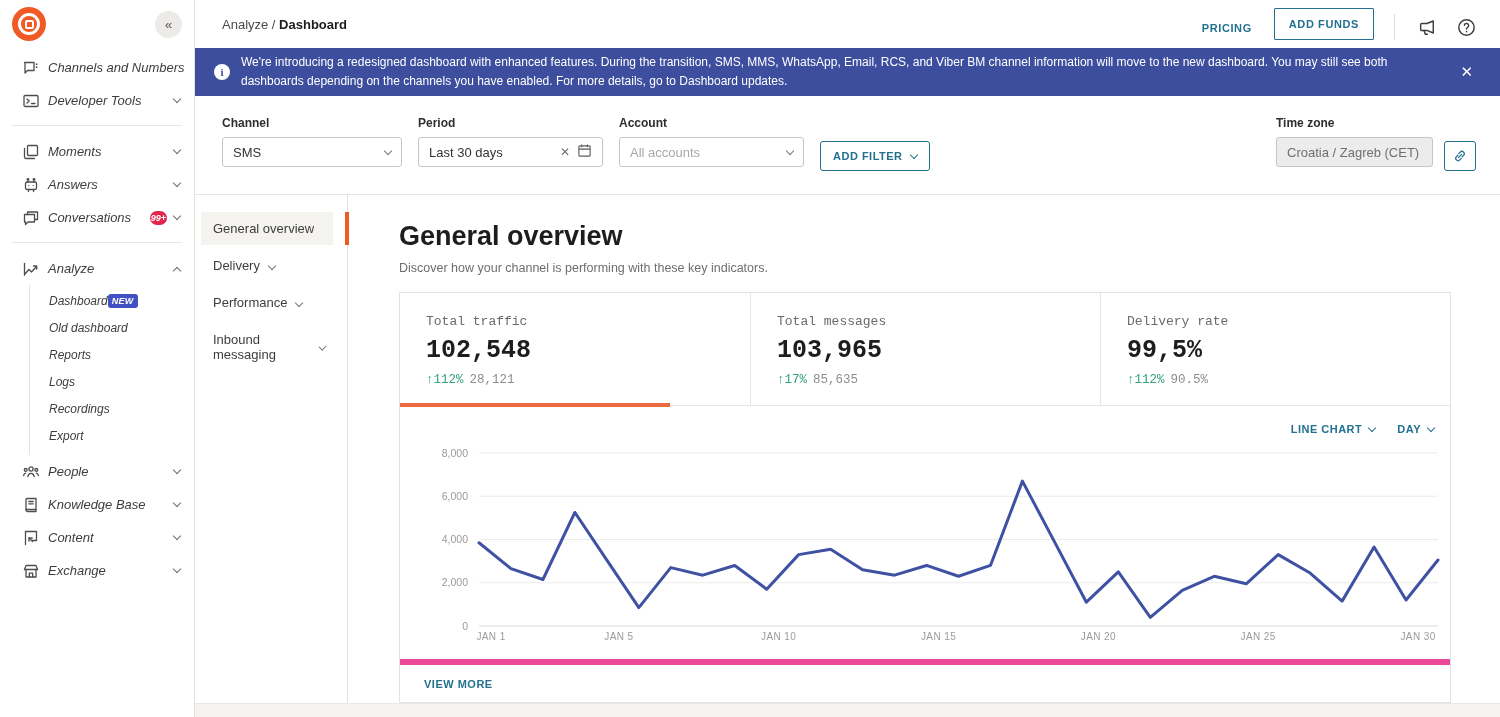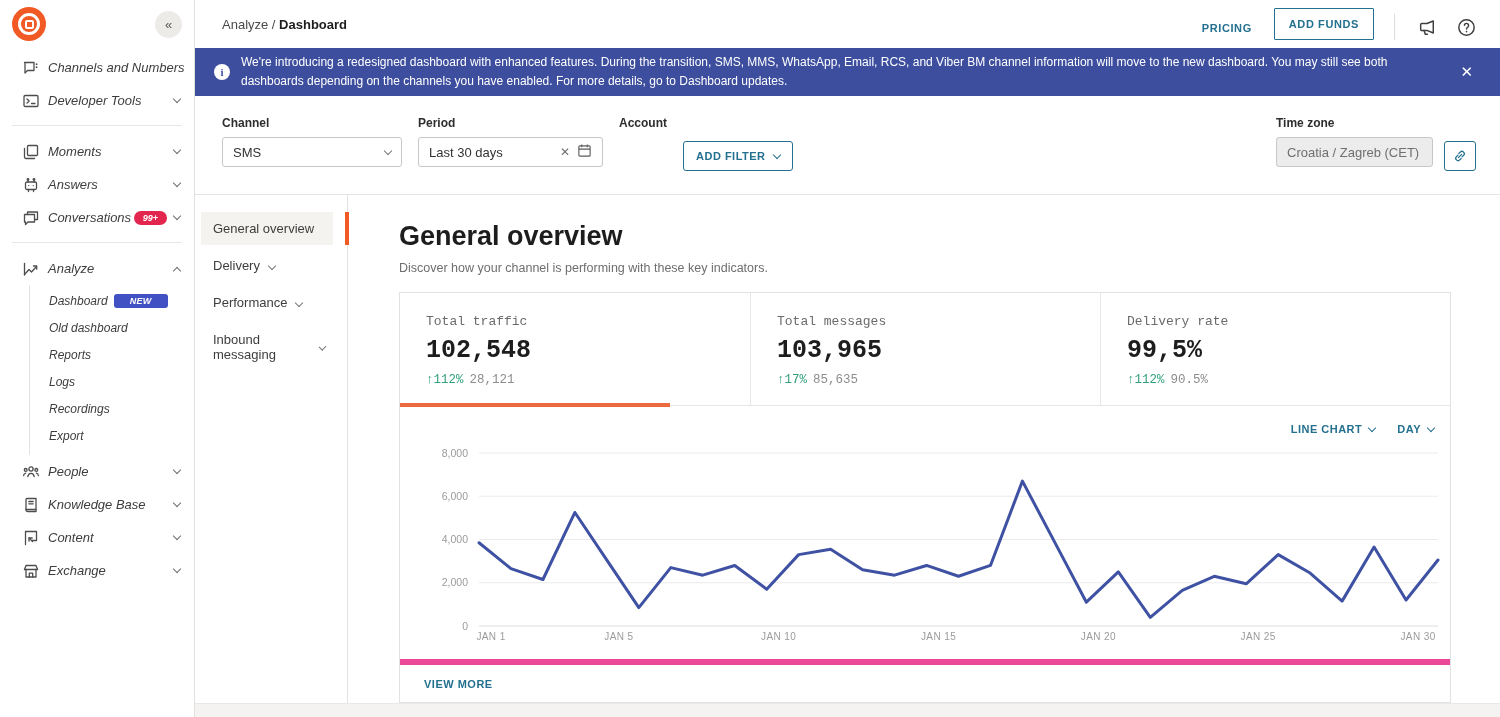--- a/index.html
+++ b/index.html
@@ -14,23 +14,23 @@
   .logo .core { width:9px; height:9px; border:2.5px solid #fff; border-radius:2px; }
   .collapse-btn { width:27px; height:27px; border-radius:50%; background:#edebe8; border:none; color:#5a5a5a; font-size:13px; display:flex; align-items:center; justify-content:center; cursor:pointer; }
   .sb-nav { padding-top:3px;font-style:italic; }
   .sb-item { height:33px; display:flex; align-items:center; padding:0 14px 0 22px; font-size:13px; color:#3d3d3d; cursor:pointer; }
   .sb-icon { width:18px; height:18px; margin-right:8px; display:flex; }
   .sb-icon svg { width:18px; height:18px; stroke:#4d4d4d; fill:none; stroke-width:1.3; stroke-linecap:round; stroke-linejoin:round; }
   .sb-label { flex:0 0 auto; }
   .chev { width:6px; height:6px; border-right:1.4px solid #6e6e6e; border-bottom:1.4px solid #6e6e6e; transform:rotate(45deg); margin-left:auto; margin-top:-3px; }
   .chev.up { transform:rotate(225deg); margin-top:4px; }
   .sb-divider { height:1px; background:#e8e6e3; margin:8px 12px 9px 12px; }
-  .badge-count { background:#e2264d; color:#fff; font-size:9px; font-weight:bold; border-radius:8px; padding:2px 9px; margin-left:auto; margin-right:7px; }
+  .badge-count { background:#e2264d; color:#fff; font-size:9px; font-weight:bold; border-radius:8px; padding:2px 1px; margin-left:auto; margin-right:7px; }
   .badge-count + .chev { margin-left:0; }
-  .badge-new { background:#4150c2; color:#fff; font-size:9px; font-weight:bold; border-radius:3px; padding:2px 16px; margin-left:6px; letter-spacing:.3px; }
+  .badge-new { background:#4150c2; color:#fff; font-size:9px; font-weight:bold; border-radius:3px; padding:2px 4px; letter-spacing:.3px; }
   .sb-children { margin-left:29px; border-left:1px solid #e4e2df; padding:2px 0 6px 0; }
   .sb-child { height:27px; display:flex; align-items:center; padding-left:19px; font-size:12px; color:#3d3d3d; cursor:pointer; }
 
   
   .main { flex:1; display:flex; flex-direction:column; height:717px; }
 
   
   .topbar { height:48px; min-height:48px; background:#fff; display:flex; align-items:center; padding:0 22px 0 27px; }
   .breadcrumb { font-size:13px; color:#4a4a4a; }
   .breadcrumb b { color:#1d1d1d; }
@@ -319,20 +319,24 @@
           <span>Last 30 days</span>
           <span class="f-clear">✕</span>
           <span class="cal-icon"><svg viewBox="0 0 16 16">
                 <rect x="2" y="3" width="12" height="11" rx="1"></rect>
                 <path d="M5 1.5v3M11 1.5v3M2 6.5h12"></path>
               </svg></span>
         </div>
       </div>
       <div class="f-group">
         <span class="f-label">Account</span>
+        <div class="f-box w-185">
+          <span class="ph">All accounts</span>
+          <span class="chev"></span>
+        </div>
       </div>
       <button class="add-filter-btn">
         <span>ADD FILTER</span>
         <span class="chev"></span>
       </button>
       <div class="tz-group">
         <div class="f-group">
           <span class="f-label">Time zone</span>
           <div class="f-box disabled">
             <span>Croatia / Zagreb (CET)</span>

